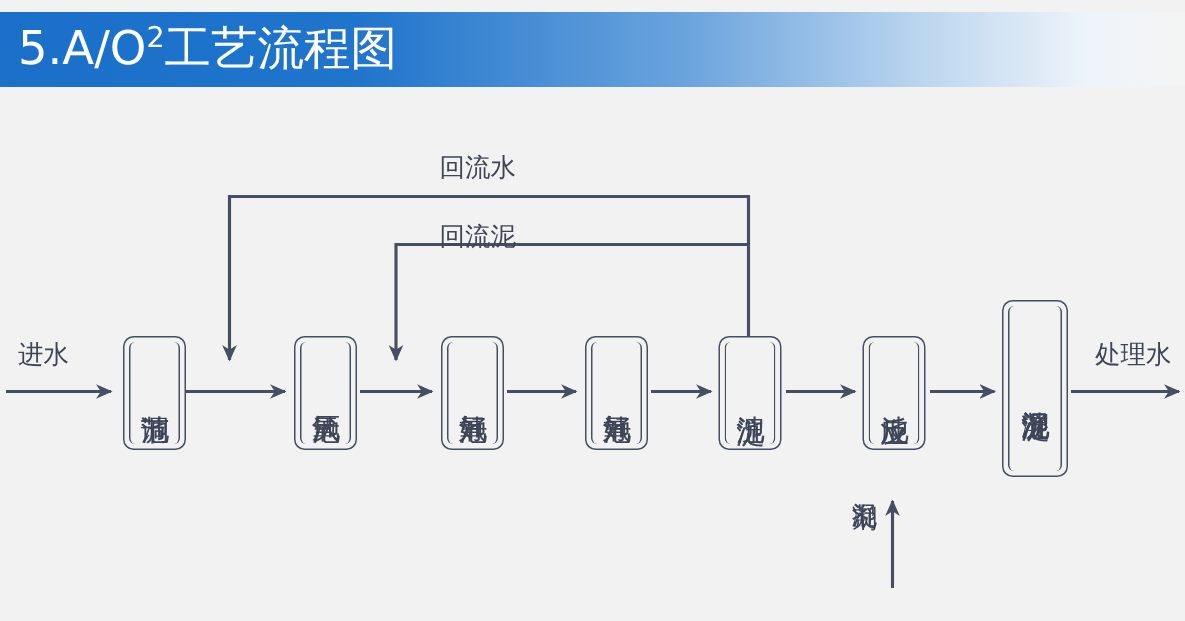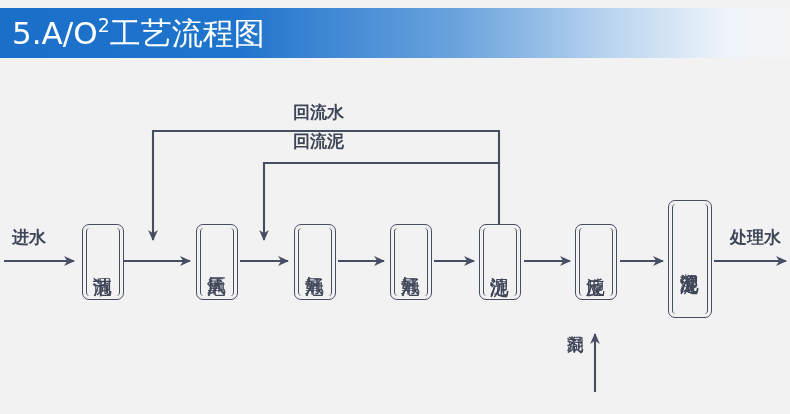--- a/index.html
+++ b/index.html
@@ -91,21 +91,20 @@
     white-space: nowrap;
   }
 
   
   .flabel {
     position: absolute;
     color: #3d4557;
     font-size: 17px;
     white-space: nowrap;
     line-height: 1;
-    font-weight: bold;
   }
   .flabel-v {
     position: absolute;
     color: #3d4557;
     font-size: 17px;
     writing-mode: vertical-rl;
     text-orientation: upright;
     line-height: 1.05;
     white-space: nowrap;
   }
@@ -200,17 +199,17 @@
       <span class="node-label">混凝沉淀池</span>
     </div>
   </div>
 
   <div class="flabel" style="left:12px; top:229px;text-align:right;">进水</div>
 
   <div class="flabel" style="left:730px; top:229px;">处理水</div>
 
   <div class="flabel" style="left:293px; top:104px;">回流水</div>
 
-  <div class="flabel" style="left:293px; top:133px;">回流泥</div>
+  <div class="flabel" style="left:293px; top:150px;">回流泥</div>
 
   <div class="flabel-v" style="left:566px; top:322px;">混凝剂</div>
 
 </div>
 
 </body></html>

